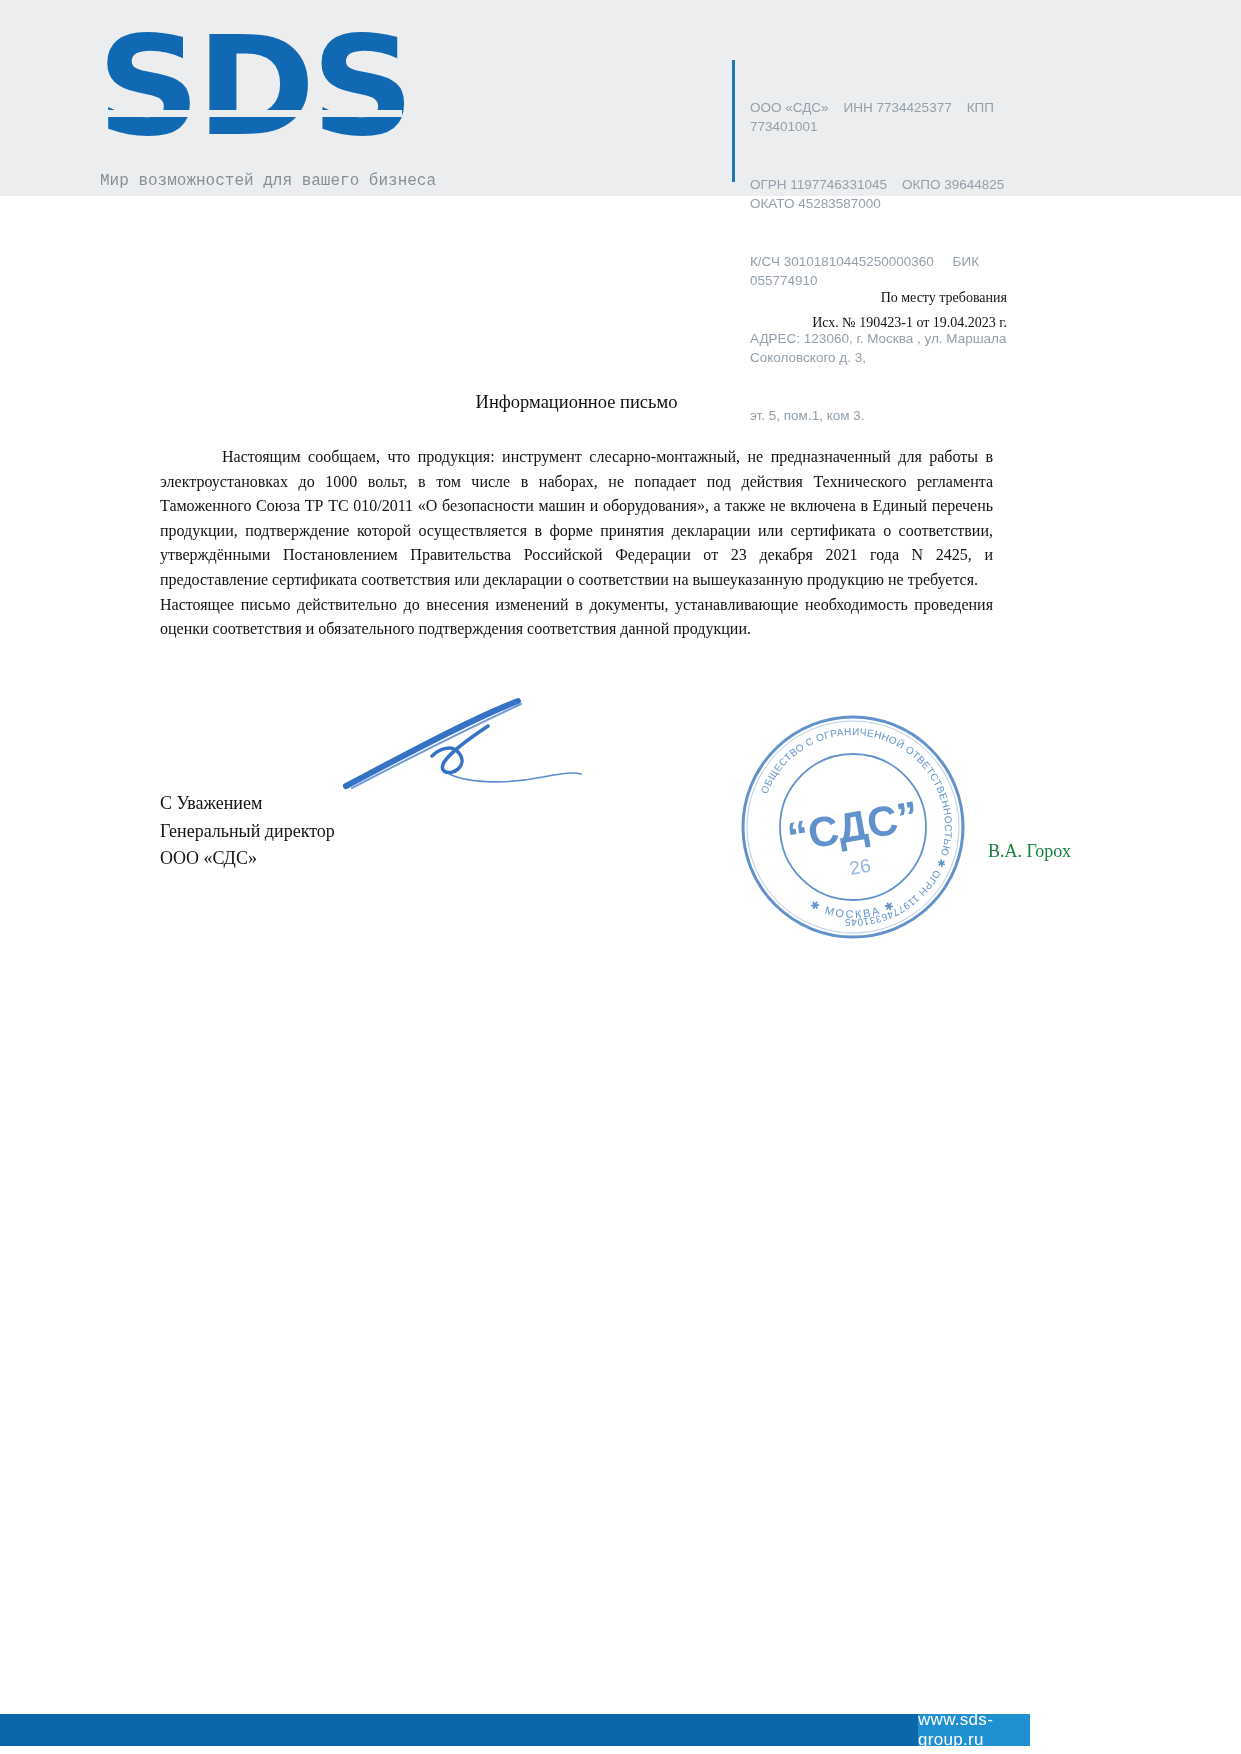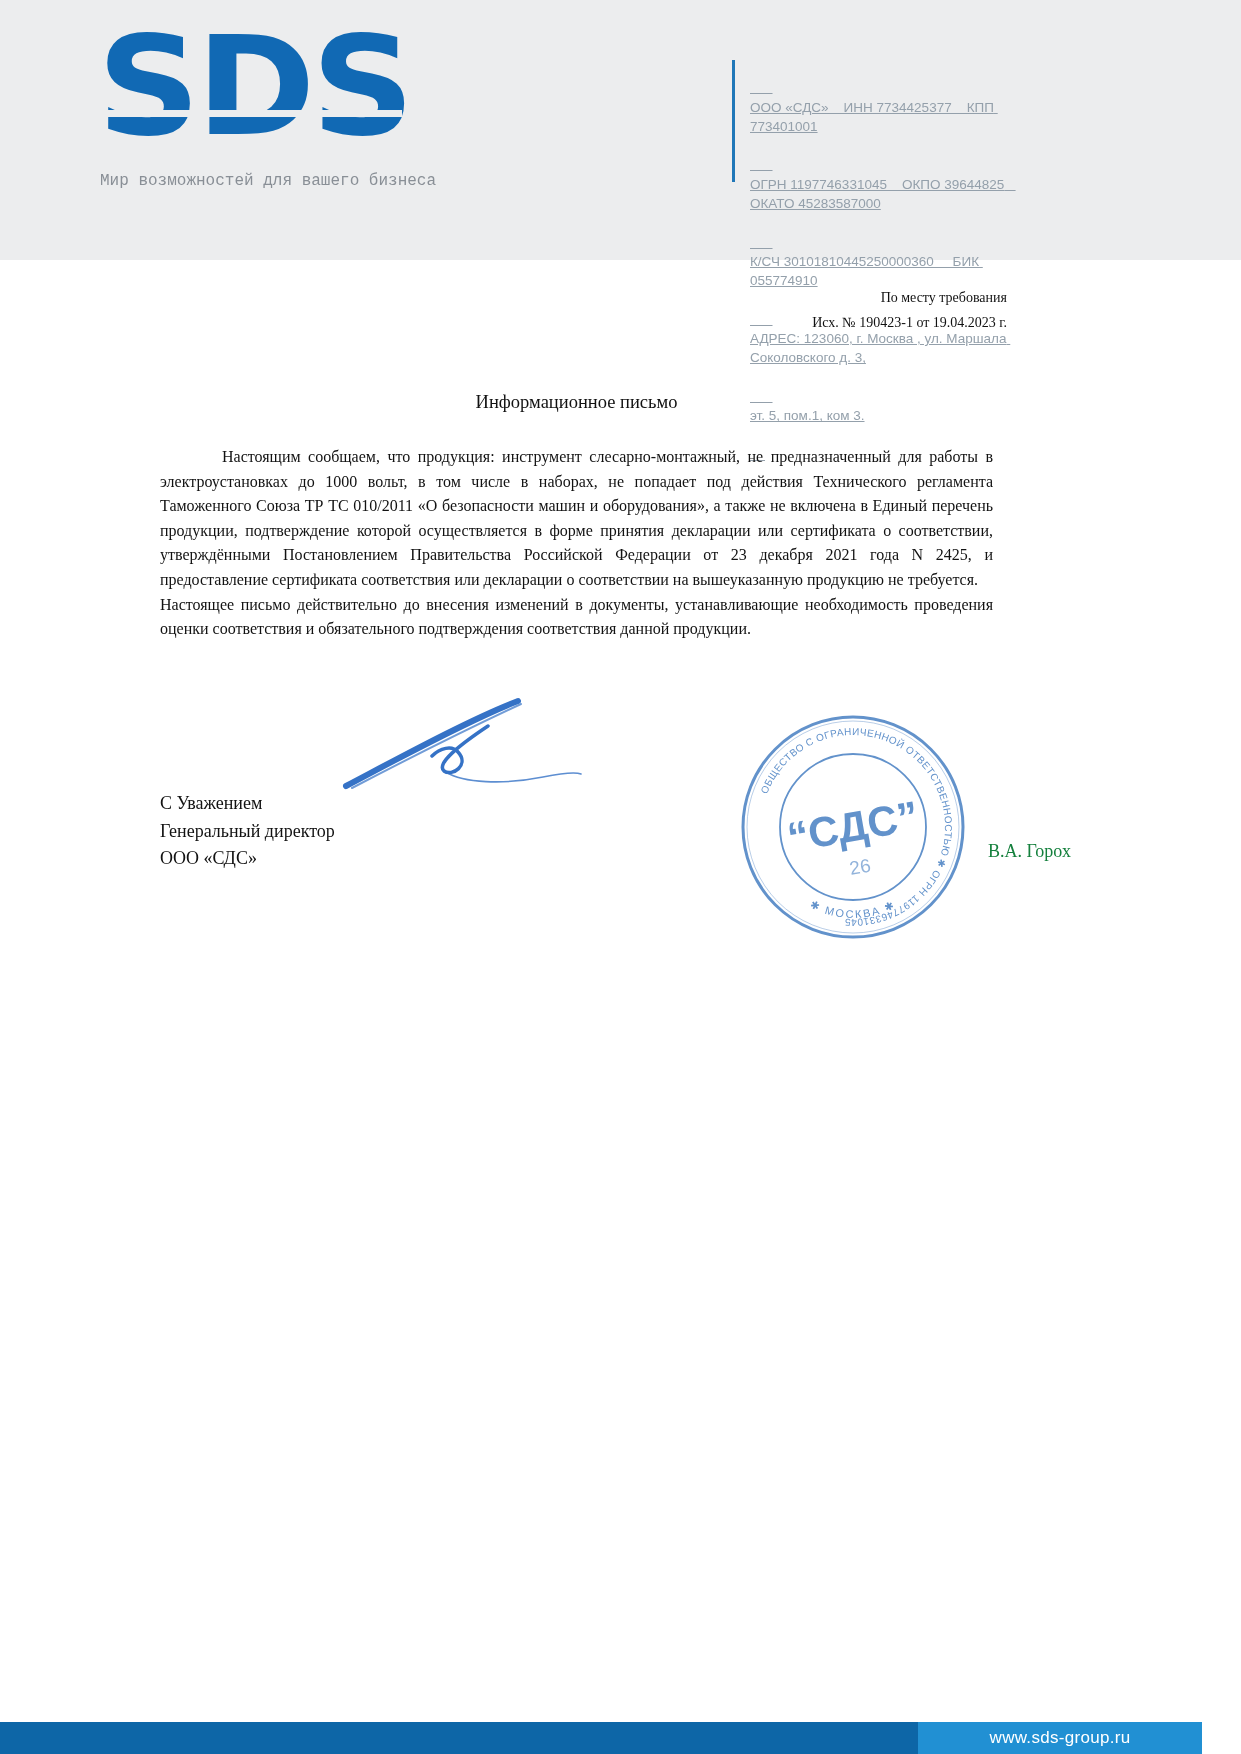--- a/index.html
+++ b/index.html
@@ -1,48 +1,48 @@
 <!DOCTYPE html>
 <html><head>
 <meta charset="utf-8">
 <style>
   html,body{margin:0;padding:0;background:#fff;}
   .page{position:relative;width:1241px;height:1754px;background:#ffffff;overflow:hidden;
         font-family:"Liberation Serif",serif;color:#111;}
 
   
-  .header{position:absolute;left:0;top:0;width:1241px;height:260px;background:#ecedee;}
+  .header{position:absolute;left:0;top:0;width:1241px;height:196px;background:#ecedee;}
   .logo{position:absolute;left:97px;top:18px;font-family:"DejaVu Sans","Liberation Sans",sans-serif;
         font-weight:800;font-size:138px;line-height:138px;color:#1169b4;letter-spacing:-4px;
         transform:scaleX(1.04);transform-origin:left top;}
   .logo-stripe{position:absolute;left:92px;top:110px;width:310px;height:7px;background:#ecedee;}
   .tagline{position:absolute;left:100px;top:172px;font-family:Liberation Mono, monospace;
            font-size:16px;color:#898f96;}
   .req-sep{position:absolute;left:732px;top:60px;width:3px;height:122px;background:#2077b8;}
   .requisites{position:absolute;left:750px;top:59px;width:300px;font-family:"Liberation Sans",sans-serif;
-              font-size:13.5px;line-height:19.3px;color:#94a0ab;white-space:pre-wrap;text-decoration:underline;}
+              font-size:13.5px;line-height:19.3px;color:#94a0ab;white-space:pre-wrap;}
 
   
   .recipient-block{position:absolute;right:234px;top:285px;text-align:right;
                    font-size:14px;line-height:25px;color:#121212;}
   .letter-title{position:absolute;left:160px;top:392px;width:833px;text-align:center;
                 font-size:18.5px;color:#121212;}
   .letter-body{position:absolute;left:160px;top:445px;width:833px;font-size:16px;
                line-height:24.6px;text-align:justify;color:#121212;}
   .letter-body p{margin:0;}
   .letter-body p.indented{text-indent:62px;}
 
   .closing-block{position:absolute;left:160px;top:790px;font-size:18px;line-height:27.5px;color:#121212;}
   .signer-name{position:absolute;left:988px;top:841px;font-size:18px;color:#15803d;}
 
   .signature-svg{position:absolute;left:328px;top:688px;}
   .stamp-svg{position:absolute;left:733px;top:707px;}
 
   
-  .footer{position:absolute;left:0;bottom:0;width:1202px;height:32px;display:flex;}
+  .footer{position:absolute;left:0;bottom:8px;width:1030px;height:32px;display:flex;}
   .footer-dark{width:918px;height:100%;background:#0d66a7;}
   .footer-light{flex:1;height:100%;background:#2190d3;display:flex;align-items:center;justify-content:center;}
   .footer-url{font-family:"Liberation Sans",sans-serif;font-size:17px;color:#ffffff;letter-spacing:.3px;}
 </style>
 </head>
 <body>
 
 <div class="page">
 
   <div class="header">

